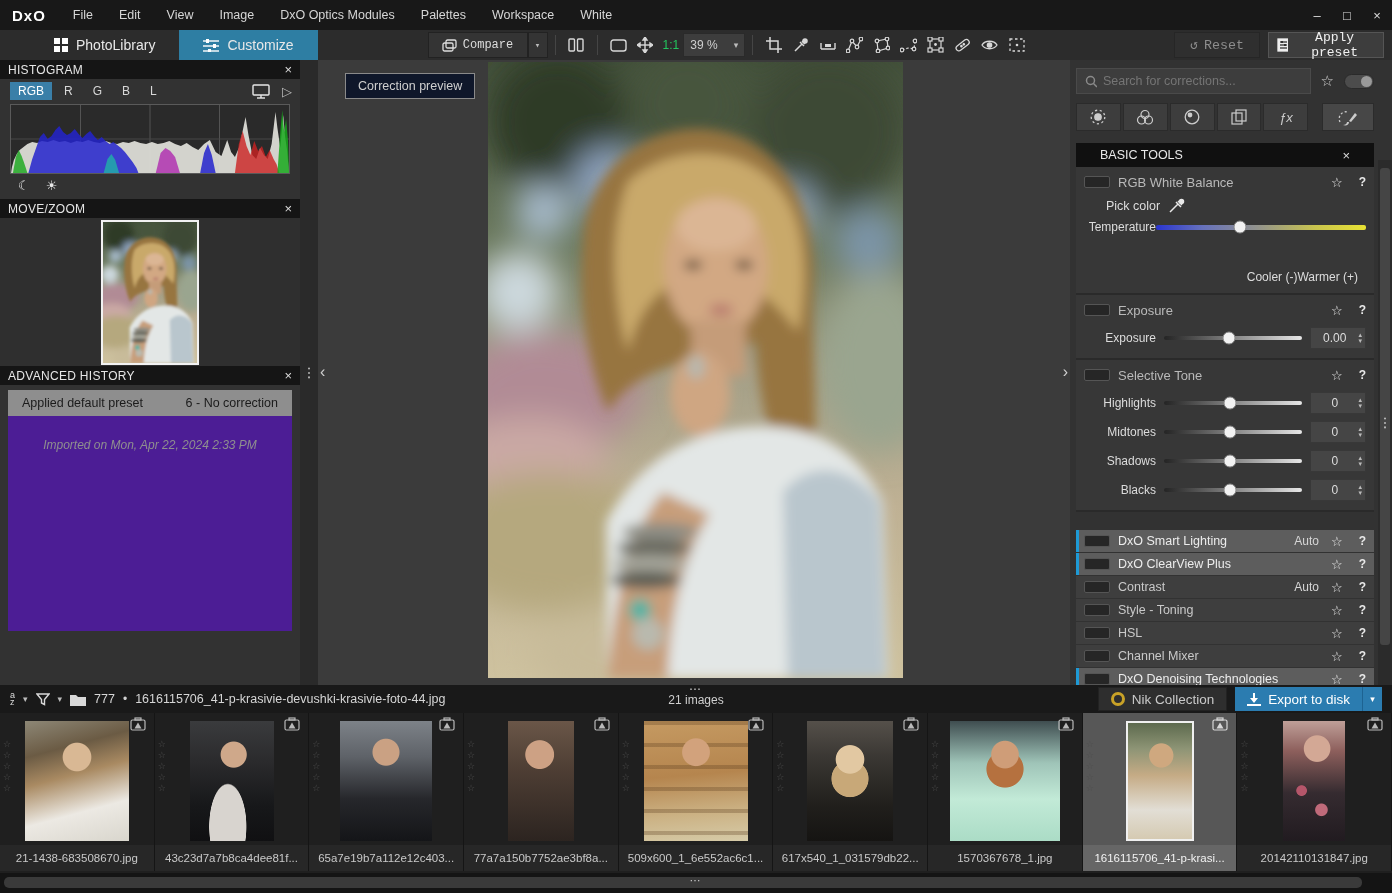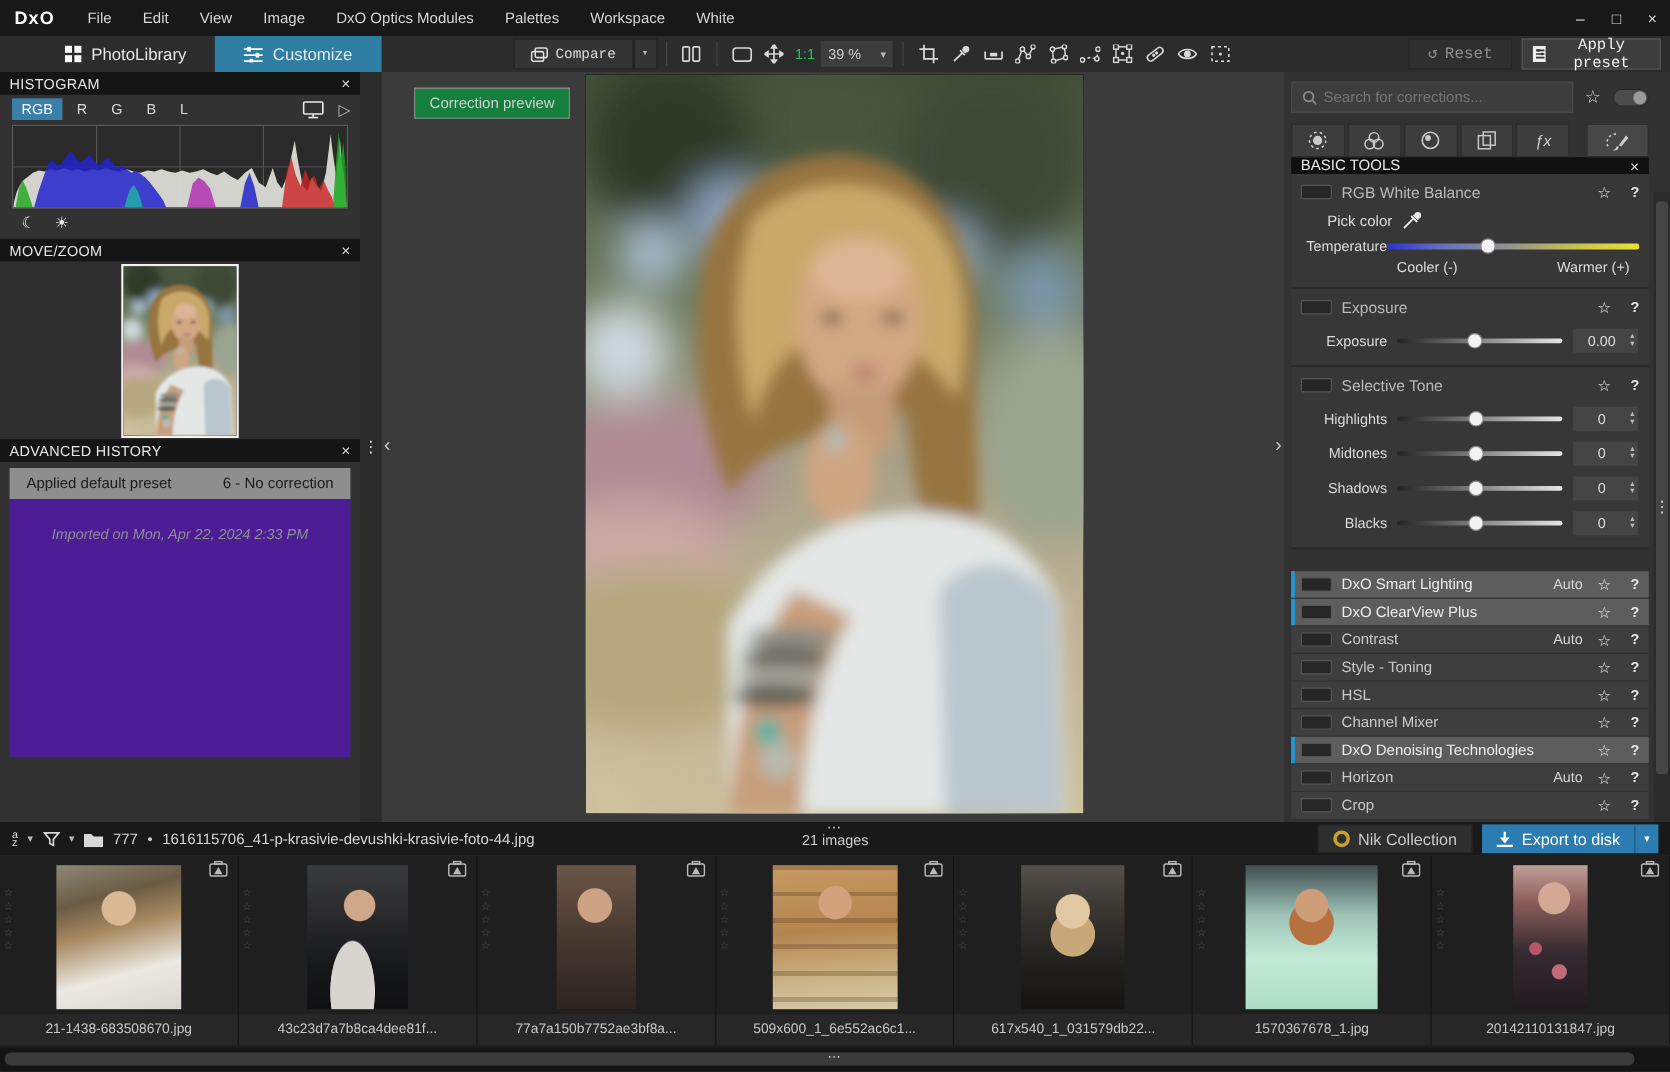--- a/index.html
+++ b/index.html
@@ -48,53 +48,53 @@
   .mz-body { height:148px; display:flex; align-items:center; justify-content:center; background:#2f2f2f; }
   .mz-thumb { width:98px; height:145px; border:2px solid #f2f2f2; background:#000; }
   .mz-thumb svg, .photo svg { display:block; width:100%; height:100%; }
   .ah-entry { margin:5px 8px 0 8px; height:26px; background:#8e8e8e; color:#1b1b1b; display:flex; align-items:center; justify-content:space-between; padding:0 14px; font-size:12.5px; }
   .ah-note { margin:0 8px; background:#4c1d95; height:215px; color:#8f8f8f; font-style:italic; text-align:center; padding-top:22px; font-size:12px; }
   .lscroll { position:absolute; right:0; top:0; width:18px; bottom:0; background:#2a2a2a; display:flex; align-items:center; justify-content:center; }
   .vdots { color:#e0e0e0; font-size:13px; letter-spacing:0; line-height:5px; }
 
   
   .canvas { flex:1; background:#3b3b3b; position:relative; }
-  .corrprev { position:absolute; left:27px; top:13px; height:26px; padding:0 12px; background:#15803d; border:1px solid #8a8a8a; color:#cfcfcf; font-size:12.5px; }
+  .corrprev { position:absolute; left:27px; top:13px; height:26px; padding:0 12px; background:#0f172a; border:1px solid #8a8a8a; color:#cfcfcf; font-size:12.5px; }
   .photo { position:absolute; left:170px; top:2px; width:415px; height:616px; background:#000; }
   .collapse-left { position:absolute; left:2px; top:303px; color:#cfcfcf; font-size:16px; }
   .collapse-right { position:absolute; right:2px; top:303px; color:#cfcfcf; font-size:16px; }
 
   
   .rightpanel { width:322px; background:#323232; position:relative; flex:none; }
   .rp-inner { position:absolute; left:0; top:0; width:308px; bottom:0; padding:8px 4px 0 6px; }
   .searchrow { display:flex; align-items:center; gap:10px; }
   .searchbox { flex:1; height:26px; background:#3d3d3d; border:1px solid #4a4a4a; display:flex; align-items:center; gap:6px; padding:0 8px; color:#8a8a8a; }
   .searchbox input { background:transparent; border:none; outline:none; color:#aaa; font-size:12.5px; width:100%; font-family:"Liberation Sans",sans-serif; }
   .fav-star { color:#cfcfcf; font-size:15px; }
   .toggle-pill { width:30px; height:15px; border-radius:8px; background:#4c4c4c; border:1px solid #2a2a2a; position:relative; }
   .toggle-pill::after { content:""; position:absolute; right:1px; top:1px; width:11px; height:11px; border-radius:50%; background:#9a9a9a; }
   .caticons { display:flex; gap:2px; margin-top:9px; }
   .catbtn { width:45px; height:28px; background:#3d3d3d; border:1px solid #2b2b2b; display:flex; align-items:center; justify-content:center; color:#ccc; }
   .catbtn.local { margin-left:12px; background:#474747; width:52px; }
   .fxtext { font-size:13px; font-style:italic; color:#ccc; }
-  .basic-head { height:14px; background:#101010; display:flex; align-items:center; padding:0 8px; color:#e8e8e8; font-size:12.5px; }
+  .basic-head { margin-top:12px; height:24px; background:#101010; display:flex; align-items:center; padding:0 24px; color:#e8e8e8; font-size:12.5px; }
   .basic-head .xbtn { margin-left:auto; background:none; border:none; color:#ddd; font-size:13px; }
   .toolsec { background:#373737; border-bottom:2px solid #2a2a2a; padding:5px 8px 9px 8px; }
   .sec-title-row { display:flex; align-items:center; gap:8px; height:20px; }
   .chk { width:26px; height:12px; border-radius:2px; background:#262626; border:1px solid #555; flex:none; }
   .sec-title { color:#b9b9b9; font-size:13px; flex:1; }
   .sec-star { color:#e8e8e8; font-size:13px; margin-right:8px; }
   .sec-help { color:#e8e8e8; font-size:12px; font-weight:bold; }
   .pickrow { display:flex; align-items:center; gap:8px; padding:6px 0 2px 22px; color:#dcdcdc; font-size:12.5px; }
   .temprow { display:flex; align-items:center; gap:0; margin-top:4px; }
   .temprow .lbl { width:72px; text-align:right; color:#dcdcdc; font-size:12px; }
   .temptrack { flex:1; height:5px; border-radius:2px; position:relative;
     background:linear-gradient(90deg,#2a35d0 0%,#6671bd 22%,#969689 50%,#c9c44e 76%,#e8e233 100%); }
   .knob { position:absolute; top:50%; transform:translate(-50%,-50%); width:13px; height:13px; border-radius:50%; background:#f2f2f2; border:1px solid #888; }
-  .templabels { display:flex; justify-content:space-between; padding:4px 8px 0 80px; color:#dcdcdc; font-size:12px; }
+  .templabels { display:flex; justify-content:flex-end; padding:4px 8px 0 80px; color:#dcdcdc; font-size:12px;margin-top:32px; }
   .sliderrow { display:flex; align-items:center; gap:8px; margin-top:7px; }
   .sliderrow .lbl { width:72px; text-align:right; color:#dcdcdc; font-size:12px; }
   .track { flex:1; height:4px; border-radius:2px; position:relative; background:linear-gradient(90deg,#242424,#e6e6e6); }
   .valbox { width:56px; height:22px; background:#454545; border:1px solid #383838; display:flex; align-items:center; flex:none; }
   .valbox .val { flex:1; text-align:center; color:#ddd; font-size:12px; }
   .spin { display:flex; flex-direction:column; line-height:6px; font-size:7px; color:#bbb; padding-right:3px; }
   .crows { margin-top:18px; }
   .crow { height:22px; margin-bottom:1px; background:#3e3e3e; display:flex; align-items:center; gap:8px; padding:0 8px; }
   .crow.hl { background:#5d5d5d; border-left:3px solid #1e9ad6; padding-left:5px; }
   .crow .ctitle { flex:1; color:#c9c9c9; font-size:12.5px; }
@@ -778,20 +778,38 @@
         <div class="fname">43c23d7a7b8ca4dee81f...</div>
       </div>
       <div class="cell">
         <div class="ratestars">
             <span>☆</span>
             <span>☆</span>
             <span>☆</span>
             <span>☆</span>
             <span>☆</span>
           </div>
+        <div class="thumb t3 w92"></div>
+        <span class="camicon">
+            <svg class="ic" width="16" height="14" fill="none" stroke="#b9b9b9" stroke-width="1.2">
+              <rect x="1" y="3" width="14" height="10" rx="1.5"></rect>
+              <rect x="5" y="1" width="6" height="2"></rect>
+              <path d="M8,5.5 L11.5,11.5 H4.5 Z" fill="#b9b9b9" stroke="none"></path>
+            </svg>
+          </span>
+        <div class="fname">65a7e19b7a112e12c403...</div>
+      </div>
+      <div class="cell">
+        <div class="ratestars">
+            <span>☆</span>
+            <span>☆</span>
+            <span>☆</span>
+            <span>☆</span>
+            <span>☆</span>
+          </div>
         <div class="thumb t4 w66"></div>
         <span class="camicon">
             <svg class="ic" width="16" height="14" fill="none" stroke="#b9b9b9" stroke-width="1.2">
               <rect x="1" y="3" width="14" height="10" rx="1.5"></rect>
               <rect x="5" y="1" width="6" height="2"></rect>
               <path d="M8,5.5 L11.5,11.5 H4.5 Z" fill="#b9b9b9" stroke="none"></path>
             </svg>
           </span>
         <div class="fname">77a7a150b7752ae3bf8a...</div>
       </div>
@@ -842,20 +860,38 @@
         <div class="thumb t7 w110"></div>
         <span class="camicon">
             <svg class="ic" width="16" height="14" fill="none" stroke="#b9b9b9" stroke-width="1.2">
               <rect x="1" y="3" width="14" height="10" rx="1.5"></rect>
               <rect x="5" y="1" width="6" height="2"></rect>
               <path d="M8,5.5 L11.5,11.5 H4.5 Z" fill="#b9b9b9" stroke="none"></path>
             </svg>
           </span>
         <div class="fname">1570367678_1.jpg</div>
       </div>
+      <div class="cell sel">
+        <div class="ratestars">
+            <span>☆</span>
+            <span>☆</span>
+            <span>☆</span>
+            <span>☆</span>
+            <span>☆</span>
+          </div>
+        <div class="thumb t8 w68"></div>
+        <span class="camicon">
+            <svg class="ic" width="16" height="14" fill="none" stroke="#d8d8d8" stroke-width="1.2">
+              <rect x="1" y="3" width="14" height="10" rx="1.5"></rect>
+              <rect x="5" y="1" width="6" height="2"></rect>
+              <path d="M8,5.5 L11.5,11.5 H4.5 Z" fill="#d8d8d8" stroke="none"></path>
+            </svg>
+          </span>
+        <div class="fname">1616115706_41-p-krasi...</div>
+      </div>
       <div class="cell">
         <div class="ratestars">
             <span>☆</span>
             <span>☆</span>
             <span>☆</span>
             <span>☆</span>
             <span>☆</span>
           </div>
         <div class="thumb t9 w62"></div>
         <span class="camicon">

